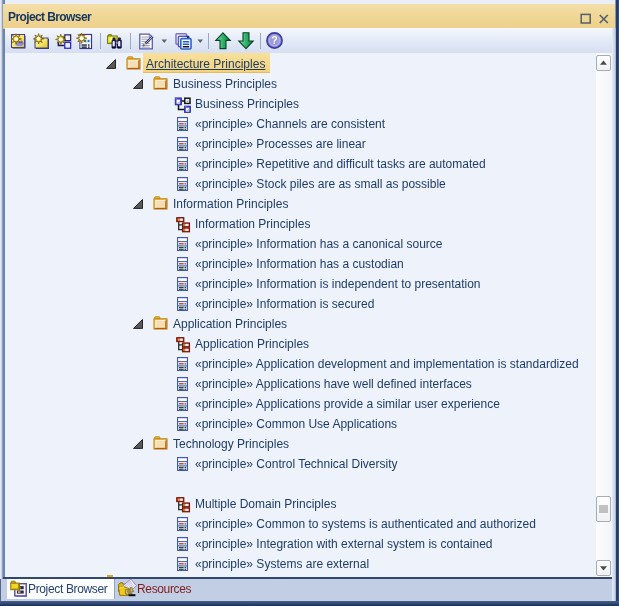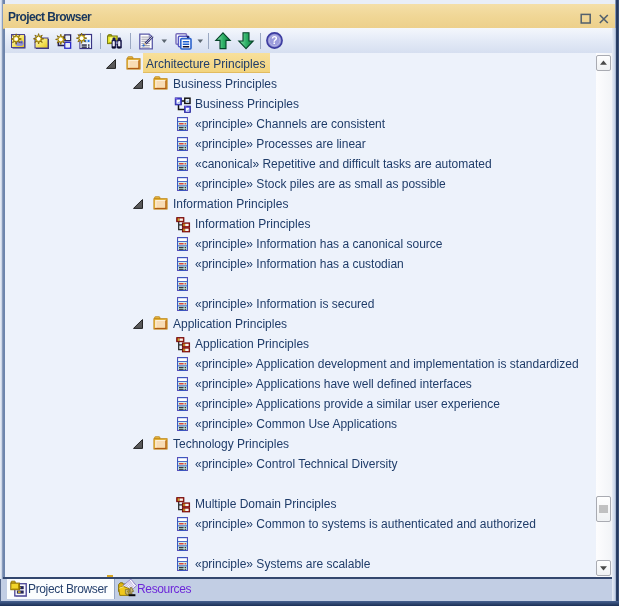--- a/index.html
+++ b/index.html
@@ -21,21 +21,21 @@
 #titletxt{position:absolute;left:5px;top:-0.5px;height:24px;line-height:26px;font-size:12px;font-weight:bold;letter-spacing:-0.6px;color:#17365D;}
 .wbtn{position:absolute;top:9px;width:12px;height:12px;}
 
 #toolbar{position:absolute;left:5px;top:28px;width:607px;height:25px;
   background:linear-gradient(180deg,#F4F7FC 0%,#E2E9F6 55%,#D6DFF0 100%);}
 
 #tree{position:absolute;left:5px;top:53px;width:591px;height:524px;background:#EDF2FB;overflow:hidden;}
 #treebottom{position:absolute;left:3px;top:577px;width:613px;height:2px;background:#33476E;}
 .row{position:absolute;left:0;height:20px;width:591px;font-size:12px;color:#1F3C69;}
 .row .lbl{position:absolute;top:4px;white-space:nowrap;line-height:14px;}
-.l0 .lbl{left:141px;}
+.l0 .lbl{left:141px;text-decoration:underline;}
 .l1 .lbl{left:168px;}
 .l2 .lbl{left:190px;}
 .sel{position:absolute;left:138px;top:0px;height:20px;background:linear-gradient(180deg,#F8E09C,#F2D47E);border-bottom:1px solid #E2BC60;box-sizing:border-box;}
 .tri{position:absolute;top:6px;width:10px;height:10px;}
 .l0 .tri{left:100.5px;}
 .l1 .tri{left:127.5px;}
 .fold{position:absolute;top:2.5px;width:15px;height:14px;}
 .l0 .fold{left:120.5px;}
 .l1 .fold{left:147.5px;}
 .itm{position:absolute;top:3px;}
@@ -43,21 +43,21 @@
 #sbar{position:absolute;left:596px;top:53px;width:16px;height:524px;
   background:linear-gradient(90deg,#FDFDFE,#F2F4F7);}
 .sbtn{position:absolute;left:0px;width:15px;height:16px;border:1px solid #A9ABB2;border-radius:2px;
   background:linear-gradient(180deg,#FEFEFE,#EFF1F3);box-sizing:border-box;}
 
 #tabbar{position:absolute;left:0px;top:579px;width:619px;height:22px;background:#C2CEE4;}
 #tab1{position:absolute;left:7px;top:0px;width:107px;height:20px;background:#FBFDFE;
   border-right:1px solid #93A5C4;}
 #tab1 span{position:absolute;left:21px;top:0;height:20px;line-height:21px;font-size:12px;letter-spacing:-0.35px;color:#27426E;white-space:nowrap;}
 #tab2{position:absolute;left:114px;top:0px;width:82px;height:20px;}
-#tab2 span{position:absolute;left:23px;top:0;height:20px;line-height:21px;font-size:12px;letter-spacing:-0.35px;color:#6d28d9;white-space:nowrap;}
+#tab2 span{position:absolute;left:23px;top:0;height:20px;line-height:21px;font-size:12px;letter-spacing:-0.35px;color:#7f1d1d;white-space:nowrap;}
 #bottombar{position:absolute;left:0px;top:601px;width:619px;height:5px;
   background:linear-gradient(180deg,#476190,#1B2F55);}
 #ydash{position:absolute;left:107px;top:575px;width:6px;height:2px;background:#D9A825;}
 </style>
 </head>
 <body>
 <div id="win">
   <div id="topedge"></div>
   <div id="leftedge"></div>
   <div id="titlebar">
@@ -278,21 +278,21 @@
 <rect x="1.1" y="1.2" width="8.8" height="2.9" fill="#FFFFFF"></rect>
 <rect x="1.1" y="5.0" width="8.8" height="3.4" fill="#CFF2EA"></rect>
 <rect x="2.0" y="6.1" width="4.6" height="1.3" fill="#E03228"></rect>
 <rect x="7.6" y="6.1" width="1.5" height="1.3" fill="#E03228"></rect>
 <rect x="1.1" y="9.3" width="8.8" height="3.6" fill="#CFF2EA"></rect>
 <rect x="2.0" y="9.9" width="4.6" height="1.15" fill="#3A3A3A"></rect>
 <rect x="7.6" y="9.9" width="1.5" height="1.15" fill="#3A3A3A"></rect>
 <rect x="2.0" y="11.7" width="4.6" height="1.15" fill="#3A3A3A"></rect>
 <rect x="7.6" y="11.7" width="1.5" height="1.15" fill="#3A3A3A"></rect>
 </svg>
-        <div class="lbl">«canonical» Repetitive and difficult tasks are automated</div>
+        <div class="lbl">«principle» Repetitive and difficult tasks are automated</div>
       </div>
 <div class="row l2" style="top:120px">
         <svg class="itm" style="left:172px;top:4px" width="11" height="14" viewBox="0 0 11 14">
 <rect x="0" y="0" width="11" height="14" fill="#3A57C0"></rect>
 <path d="M0 0 h2 v2 h-2 Z M9 0 h2 v2 h-2 Z M0 12 h2 v2 h-2 Z M9 12 h2 v2 h-2 Z" fill="#5A4FB8"></path>
 <rect x="1.1" y="1.2" width="8.8" height="2.9" fill="#FFFFFF"></rect>
 <rect x="1.1" y="5.0" width="8.8" height="3.4" fill="#CFF2EA"></rect>
 <rect x="2.0" y="6.1" width="4.6" height="1.3" fill="#E03228"></rect>
 <rect x="7.6" y="6.1" width="1.5" height="1.3" fill="#E03228"></rect>
 <rect x="1.1" y="9.3" width="8.8" height="3.6" fill="#CFF2EA"></rect>
@@ -376,20 +376,21 @@
 <rect x="1.1" y="1.2" width="8.8" height="2.9" fill="#FFFFFF"></rect>
 <rect x="1.1" y="5.0" width="8.8" height="3.4" fill="#CFF2EA"></rect>
 <rect x="2.0" y="6.1" width="4.6" height="1.3" fill="#E03228"></rect>
 <rect x="7.6" y="6.1" width="1.5" height="1.3" fill="#E03228"></rect>
 <rect x="1.1" y="9.3" width="8.8" height="3.6" fill="#CFF2EA"></rect>
 <rect x="2.0" y="9.9" width="4.6" height="1.15" fill="#3A3A3A"></rect>
 <rect x="7.6" y="9.9" width="1.5" height="1.15" fill="#3A3A3A"></rect>
 <rect x="2.0" y="11.7" width="4.6" height="1.15" fill="#3A3A3A"></rect>
 <rect x="7.6" y="11.7" width="1.5" height="1.15" fill="#3A3A3A"></rect>
 </svg>
+        <div class="lbl">«principle» Information is independent to presentation</div>
       </div>
 <div class="row l2" style="top:240px">
         <svg class="itm" style="left:172px;top:4px" width="11" height="14" viewBox="0 0 11 14">
 <rect x="0" y="0" width="11" height="14" fill="#3A57C0"></rect>
 <path d="M0 0 h2 v2 h-2 Z M9 0 h2 v2 h-2 Z M0 12 h2 v2 h-2 Z M9 12 h2 v2 h-2 Z" fill="#5A4FB8"></path>
 <rect x="1.1" y="1.2" width="8.8" height="2.9" fill="#FFFFFF"></rect>
 <rect x="1.1" y="5.0" width="8.8" height="3.4" fill="#CFF2EA"></rect>
 <rect x="2.0" y="6.1" width="4.6" height="1.3" fill="#E03228"></rect>
 <rect x="7.6" y="6.1" width="1.5" height="1.3" fill="#E03228"></rect>
 <rect x="1.1" y="9.3" width="8.8" height="3.6" fill="#CFF2EA"></rect>
@@ -571,36 +572,37 @@
 <rect x="1.1" y="1.2" width="8.8" height="2.9" fill="#FFFFFF"></rect>
 <rect x="1.1" y="5.0" width="8.8" height="3.4" fill="#CFF2EA"></rect>
 <rect x="2.0" y="6.1" width="4.6" height="1.3" fill="#E03228"></rect>
 <rect x="7.6" y="6.1" width="1.5" height="1.3" fill="#E03228"></rect>
 <rect x="1.1" y="9.3" width="8.8" height="3.6" fill="#CFF2EA"></rect>
 <rect x="2.0" y="9.9" width="4.6" height="1.15" fill="#3A3A3A"></rect>
 <rect x="7.6" y="9.9" width="1.5" height="1.15" fill="#3A3A3A"></rect>
 <rect x="2.0" y="11.7" width="4.6" height="1.15" fill="#3A3A3A"></rect>
 <rect x="7.6" y="11.7" width="1.5" height="1.15" fill="#3A3A3A"></rect>
 </svg>
+        <div class="lbl">«principle» Integration with external system is contained</div>
       </div>
 <div class="row l2" style="top:500px">
         <svg class="itm" style="left:172px;top:4px" width="11" height="14" viewBox="0 0 11 14">
 <rect x="0" y="0" width="11" height="14" fill="#3A57C0"></rect>
 <path d="M0 0 h2 v2 h-2 Z M9 0 h2 v2 h-2 Z M0 12 h2 v2 h-2 Z M9 12 h2 v2 h-2 Z" fill="#5A4FB8"></path>
 <rect x="1.1" y="1.2" width="8.8" height="2.9" fill="#FFFFFF"></rect>
 <rect x="1.1" y="5.0" width="8.8" height="3.4" fill="#CFF2EA"></rect>
 <rect x="2.0" y="6.1" width="4.6" height="1.3" fill="#E03228"></rect>
 <rect x="7.6" y="6.1" width="1.5" height="1.3" fill="#E03228"></rect>
 <rect x="1.1" y="9.3" width="8.8" height="3.6" fill="#CFF2EA"></rect>
 <rect x="2.0" y="9.9" width="4.6" height="1.15" fill="#3A3A3A"></rect>
 <rect x="7.6" y="9.9" width="1.5" height="1.15" fill="#3A3A3A"></rect>
 <rect x="2.0" y="11.7" width="4.6" height="1.15" fill="#3A3A3A"></rect>
 <rect x="7.6" y="11.7" width="1.5" height="1.15" fill="#3A3A3A"></rect>
 </svg>
-        <div class="lbl">«principle» Systems are scalable</div>
+        <div class="lbl">«principle» Systems are external</div>
       </div>
 </div>
   <div id="treebottom"></div>
   <div id="sbar">
 <svg class="sbtn" style="top:2px" viewBox="0 0 15 16">
         <path d="M7.5 5 L11.5 10 L3.5 10 Z" fill="#4A4A4A"></path>
       </svg>
 <div class="sbtn" style="top:443px;height:26px"></div>
 <svg style="position:absolute;left:3px;top:452px" width="9" height="8" viewBox="0 0 9 8">
 <path d="M0 1 h9 M0 3 h9 M0 5 h9 M0 7 h9" stroke="#8A8A8A" stroke-width="1"></path>

